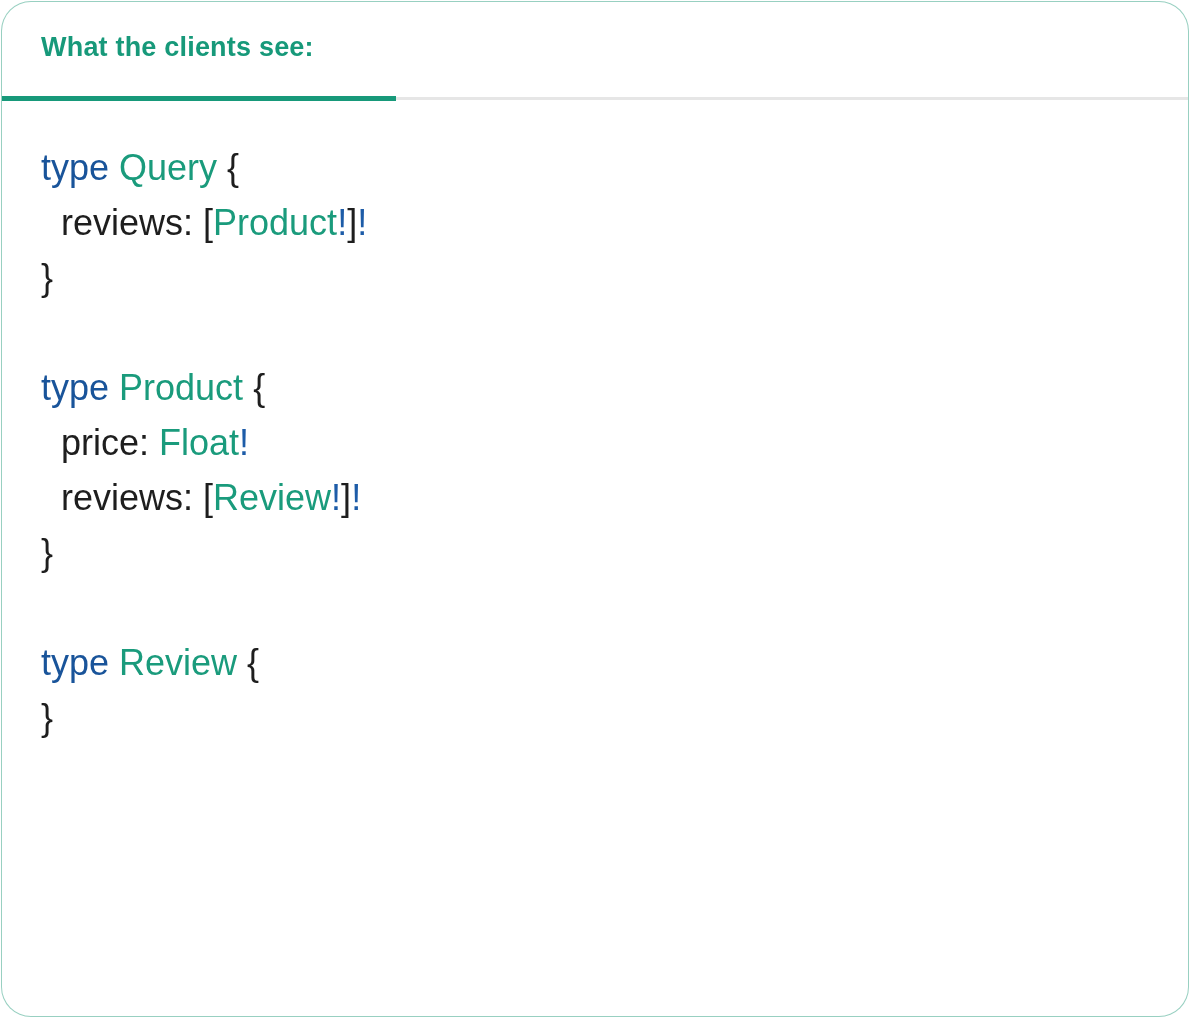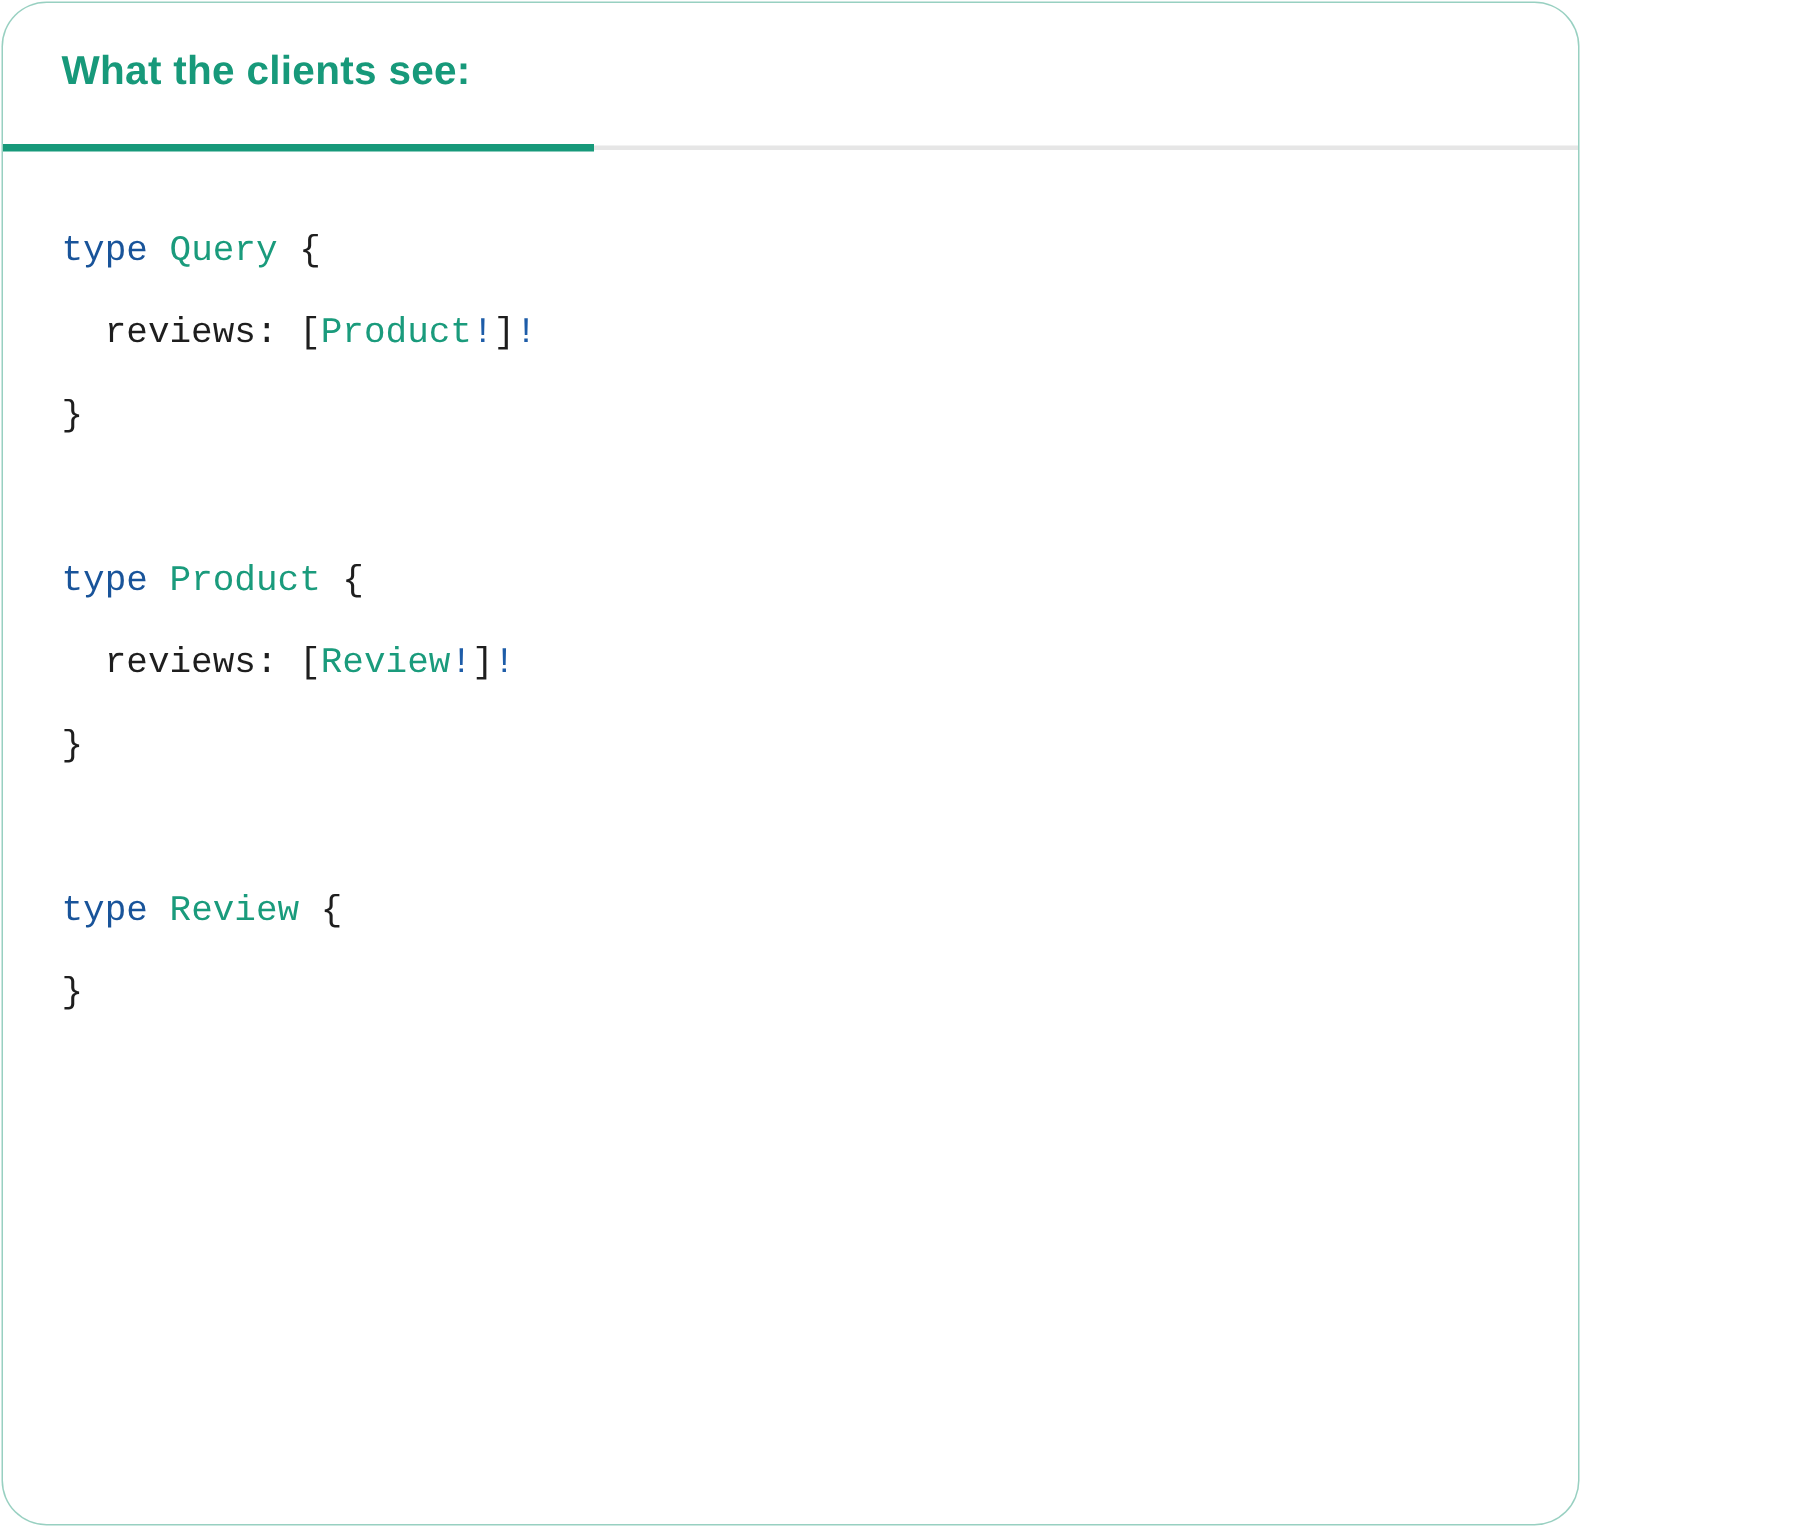--- a/index.html
+++ b/index.html
@@ -14,21 +14,21 @@
   }
   html,body{
     margin:0; padding:0;
     width:1200px; height:1020px;
     background:#ffffff;
     font-family:"Liberation Sans", sans-serif;
   }
   .card{
     position:absolute;
     left:1px; top:1px;
-    width:1052px; height:1016px;
+    width:1188px; height:1016px;
     background:var(--card-bg);
     border:1px solid var(--border-green);
     border-radius:30px;
     overflow:hidden;
     box-sizing:border-box;
   }
   .tabbar{
     position:relative;
     height:95px;
     border-bottom:3px solid var(--divider-gray);
@@ -45,22 +45,22 @@
   .tab-underline{
     position:absolute;
     left:0; bottom:-4px;
     width:394px; height:5px;
     background:var(--teal);
   }
   .code-area{
     padding:40px 30px 0 39px;
   }
   .code-line{
-    font-family:Liberation Mono, monospace;
-    font-size:24px;
+    font-family:Liberation Sans, sans-serif;
+    font-size:36px;
     line-height:55px;
     min-height:55px;
     white-space:pre;
     color:var(--plain);
   }
   .tok-plain{ color:var(--plain); }
   .tok-kw{ color:var(--kw-blue); }
   .tok-type{ color:var(--type-teal); }
   .tok-bang{ color:var(--bang-blue); }
 </style>
@@ -71,19 +71,20 @@
   <div class="tabbar">
     <div class="tab-title">What the clients see:</div>
     <div class="tab-underline"></div>
   </div>
   <div class="code-area">
       <div class="code-line"><span class="tok-kw">type </span><span class="tok-type">Query</span><span class="tok-plain"> {</span></div>
       <div class="code-line"><span class="tok-plain">  reviews: [</span><span class="tok-type">Product</span><span class="tok-bang">!</span><span class="tok-plain">]</span><span class="tok-bang">!</span></div>
       <div class="code-line"><span class="tok-plain">}</span></div>
       <div class="code-line">&nbsp;</div>
       <div class="code-line"><span class="tok-kw">type </span><span class="tok-type">Product</span><span class="tok-plain"> {</span></div>
+      <div class="code-line"><span class="tok-plain">  price: </span><span class="tok-type">Float</span><span class="tok-bang">!</span></div>
       <div class="code-line"><span class="tok-plain">  reviews: [</span><span class="tok-type">Review</span><span class="tok-bang">!</span><span class="tok-plain">]</span><span class="tok-bang">!</span></div>
       <div class="code-line"><span class="tok-plain">}</span></div>
       <div class="code-line">&nbsp;</div>
       <div class="code-line"><span class="tok-kw">type </span><span class="tok-type">Review</span><span class="tok-plain"> {</span></div>
       <div class="code-line"><span class="tok-plain">}</span></div>
     </div>
 </div>
 
 </body></html>

